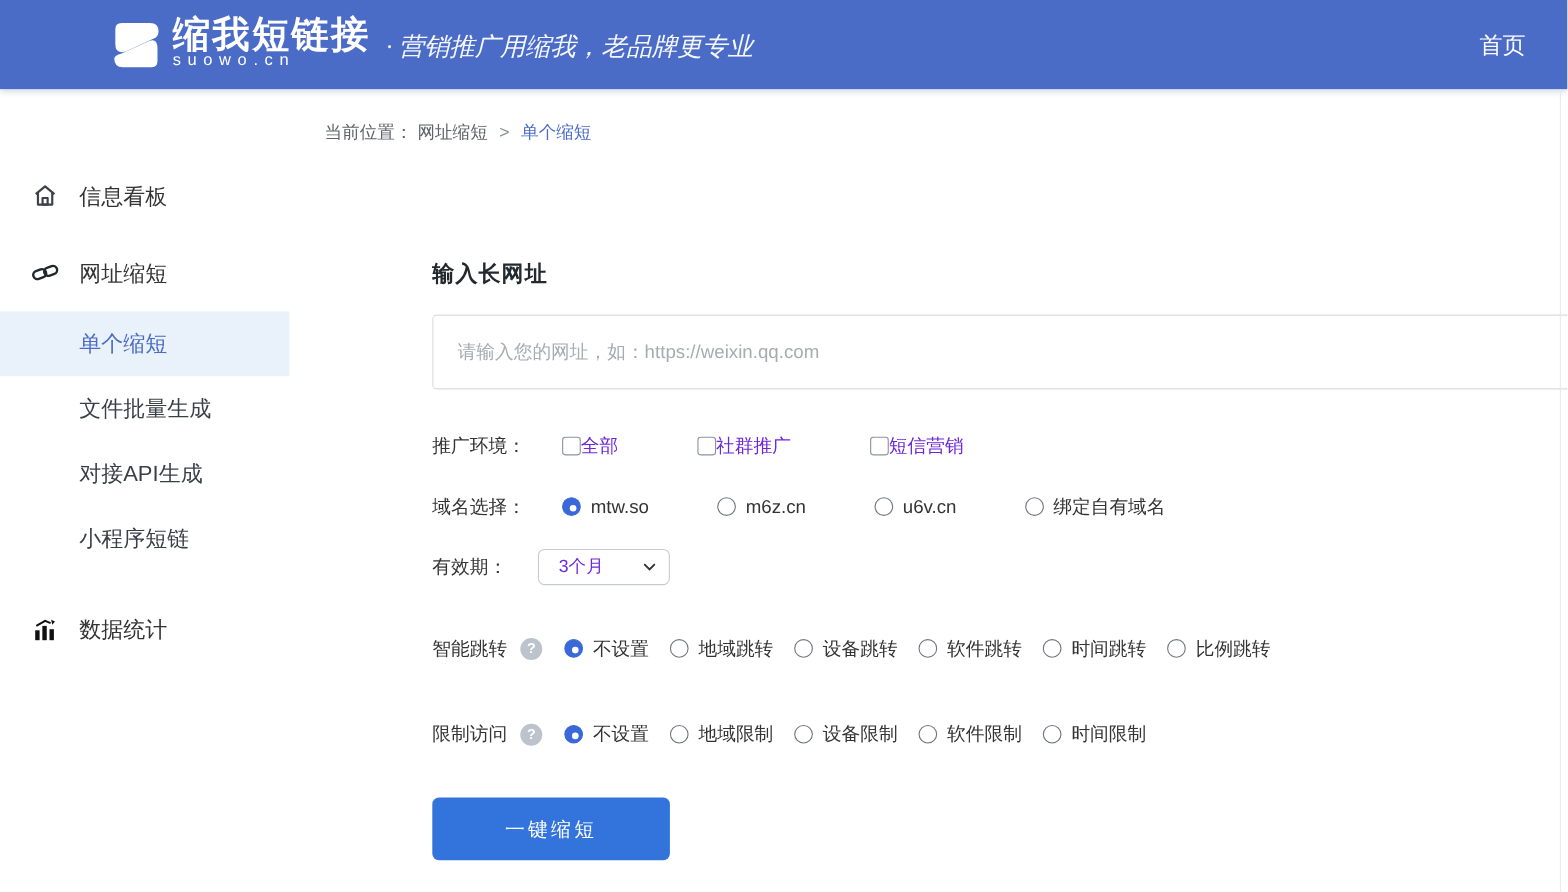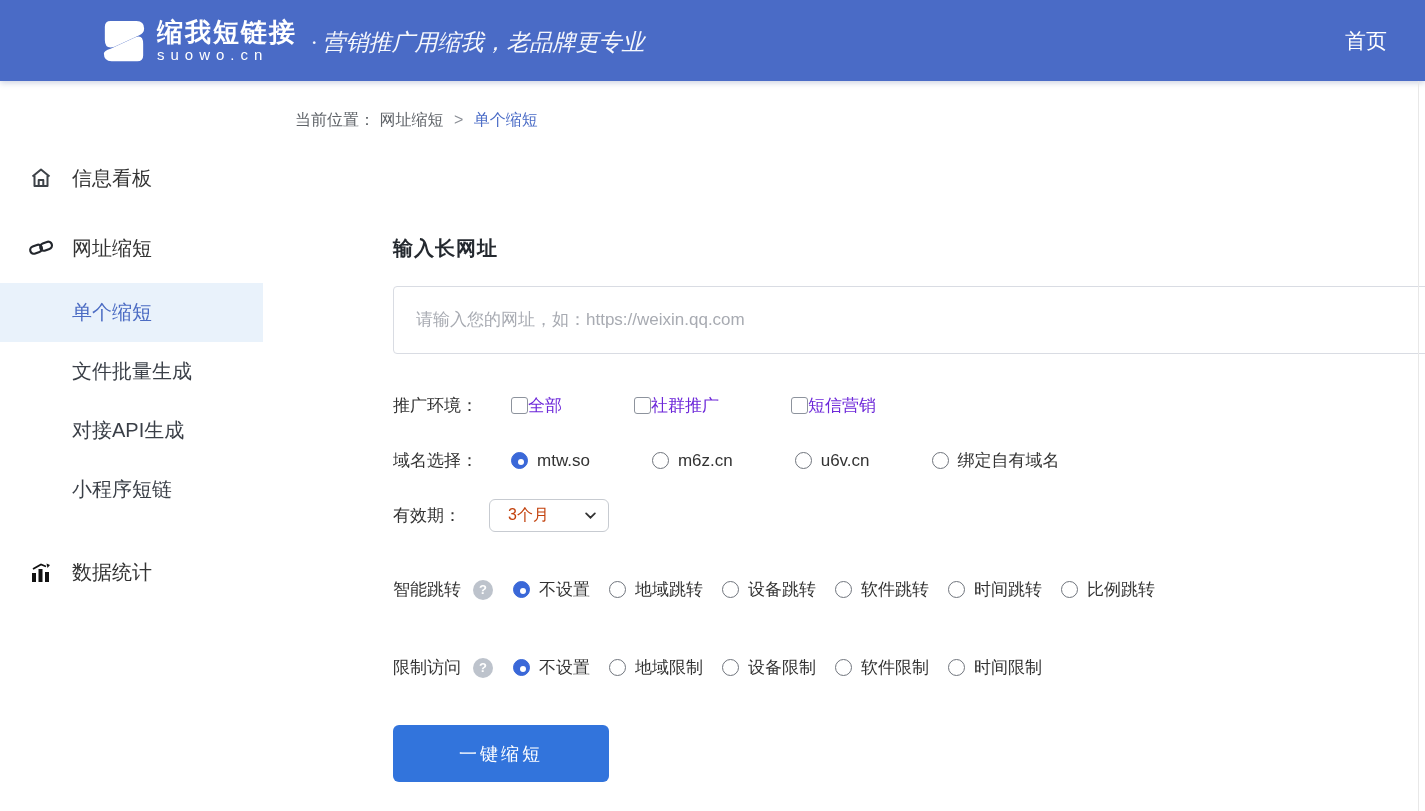--- a/index.html
+++ b/index.html
@@ -6,21 +6,21 @@
   html,body { width:1425px; height:811px; overflow:hidden; background:#fff;
     font-family:"Liberation Sans","DejaVu Sans",sans-serif; color:#333; }
 
   
   .header { position:relative; height:81px; background:#4a6bc6;
     display:flex; align-items:center; box-shadow:0 2px 6px rgba(60,80,140,.25); }
   .brand { display:flex; align-items:center; margin-left:100px; cursor:pointer; }
   .logo-mark { position:relative; width:48px; height:46px; flex:0 0 auto; }
   .logo-mark svg { display:block; }
   .brand-text { margin-left:9px; color:#fff; }
-  .brand-name { font-size:26px; font-weight:bold; letter-spacing:2px; line-height:28px; }
+  .brand-name { font-size:34px; font-weight:bold; letter-spacing:2px; line-height:28px; }
   .brand-domain { font-size:15px; letter-spacing:6px; line-height:18px; text-transform:lowercase; }
   .tagline { color:#fff; font-size:23px; margin-left:14px; margin-top:4px;
     font-family:"Liberation Serif","DejaVu Serif",serif; font-style:italic; opacity:.95; }
   .header-nav { position:absolute; right:38px; top:0; height:100%; display:flex; align-items:center; }
   .header-nav .nav-item { color:#fff; font-size:21px; cursor:pointer; }
 
   
   .page { display:flex; height:730px; }
   .sidebar { width:263px; flex:0 0 auto; padding-top:62px; }
   .side-row { display:flex; align-items:center; height:70px; cursor:pointer; }
@@ -62,21 +62,21 @@
     width:6px; height:6px; border-radius:50%; background:#fff; }
   .rd-text { margin-left:9px; font-size:17px; color:#333; }
 
   .domain-row { margin-top:32px; }
   .domain-row .radio-group { margin-right:62px; }
 
   .validity-row { margin-top:27px; }
   .select-box { width:120px; height:33px; border:1px solid #c7cbd1; border-radius:6px;
     display:flex; align-items:center; justify-content:space-between;
     padding:0 12px 0 18px; cursor:pointer; background:#fff; }
-  .select-value { font-size:16px; color:#c2410c; }
+  .select-value { font-size:16px; color:#6d28d9; }
   .chev { width:11px; height:7px; }
 
   .jump-row { margin-top:46px; }
   .limit-row { margin-top:55px; }
   .help-icon { width:20px; height:20px; border-radius:50%; background:#bdc3cc; color:#fff;
     font-size:13px; font-weight:bold; display:flex; align-items:center; justify-content:center;
     margin-right:20px; cursor:pointer; flex:0 0 auto; }
   .inline-opts { display:flex; align-items:center; gap:19px; }
 
   .submit-btn { margin-top:46px; width:216px; height:57px; background:#3274dc; color:#fff;

